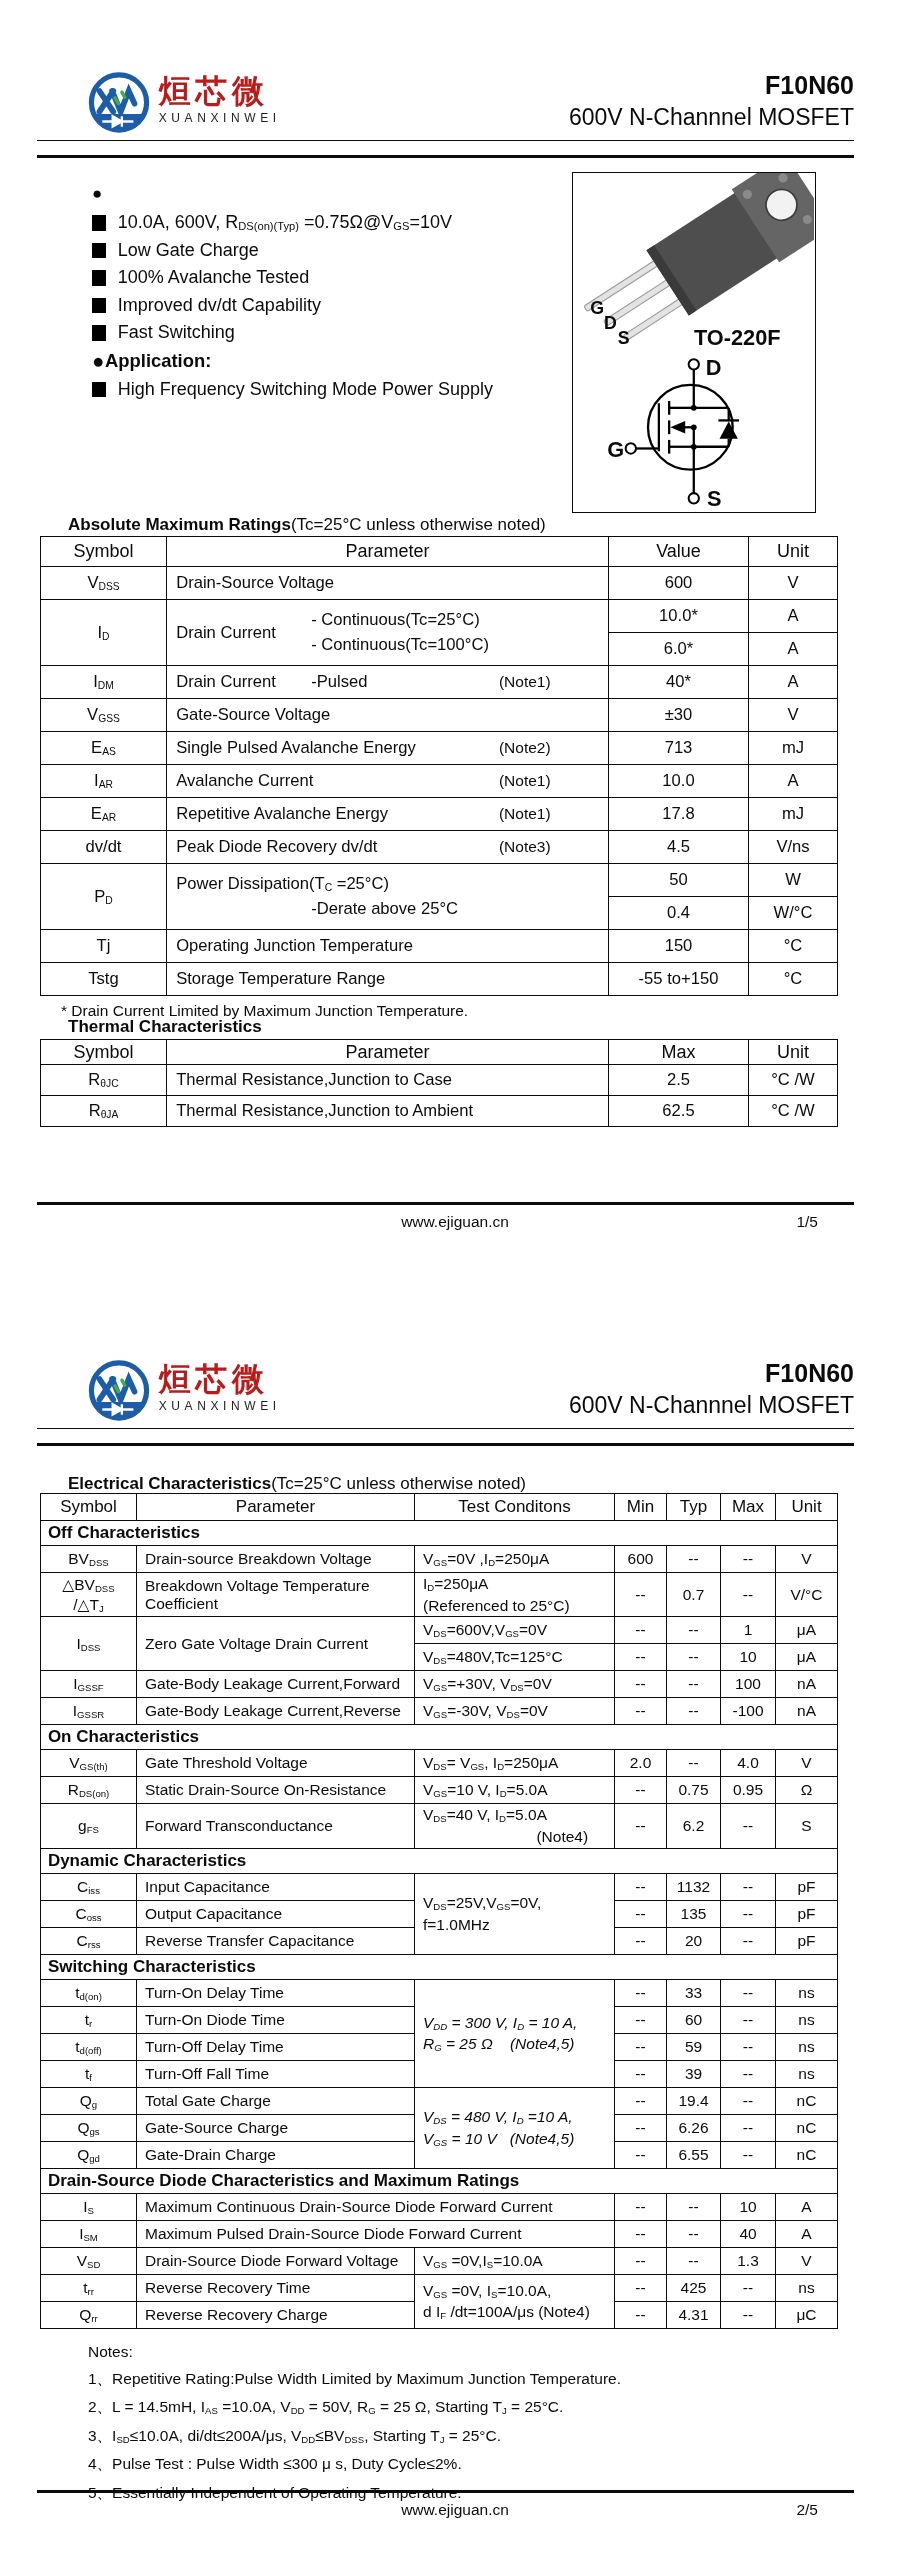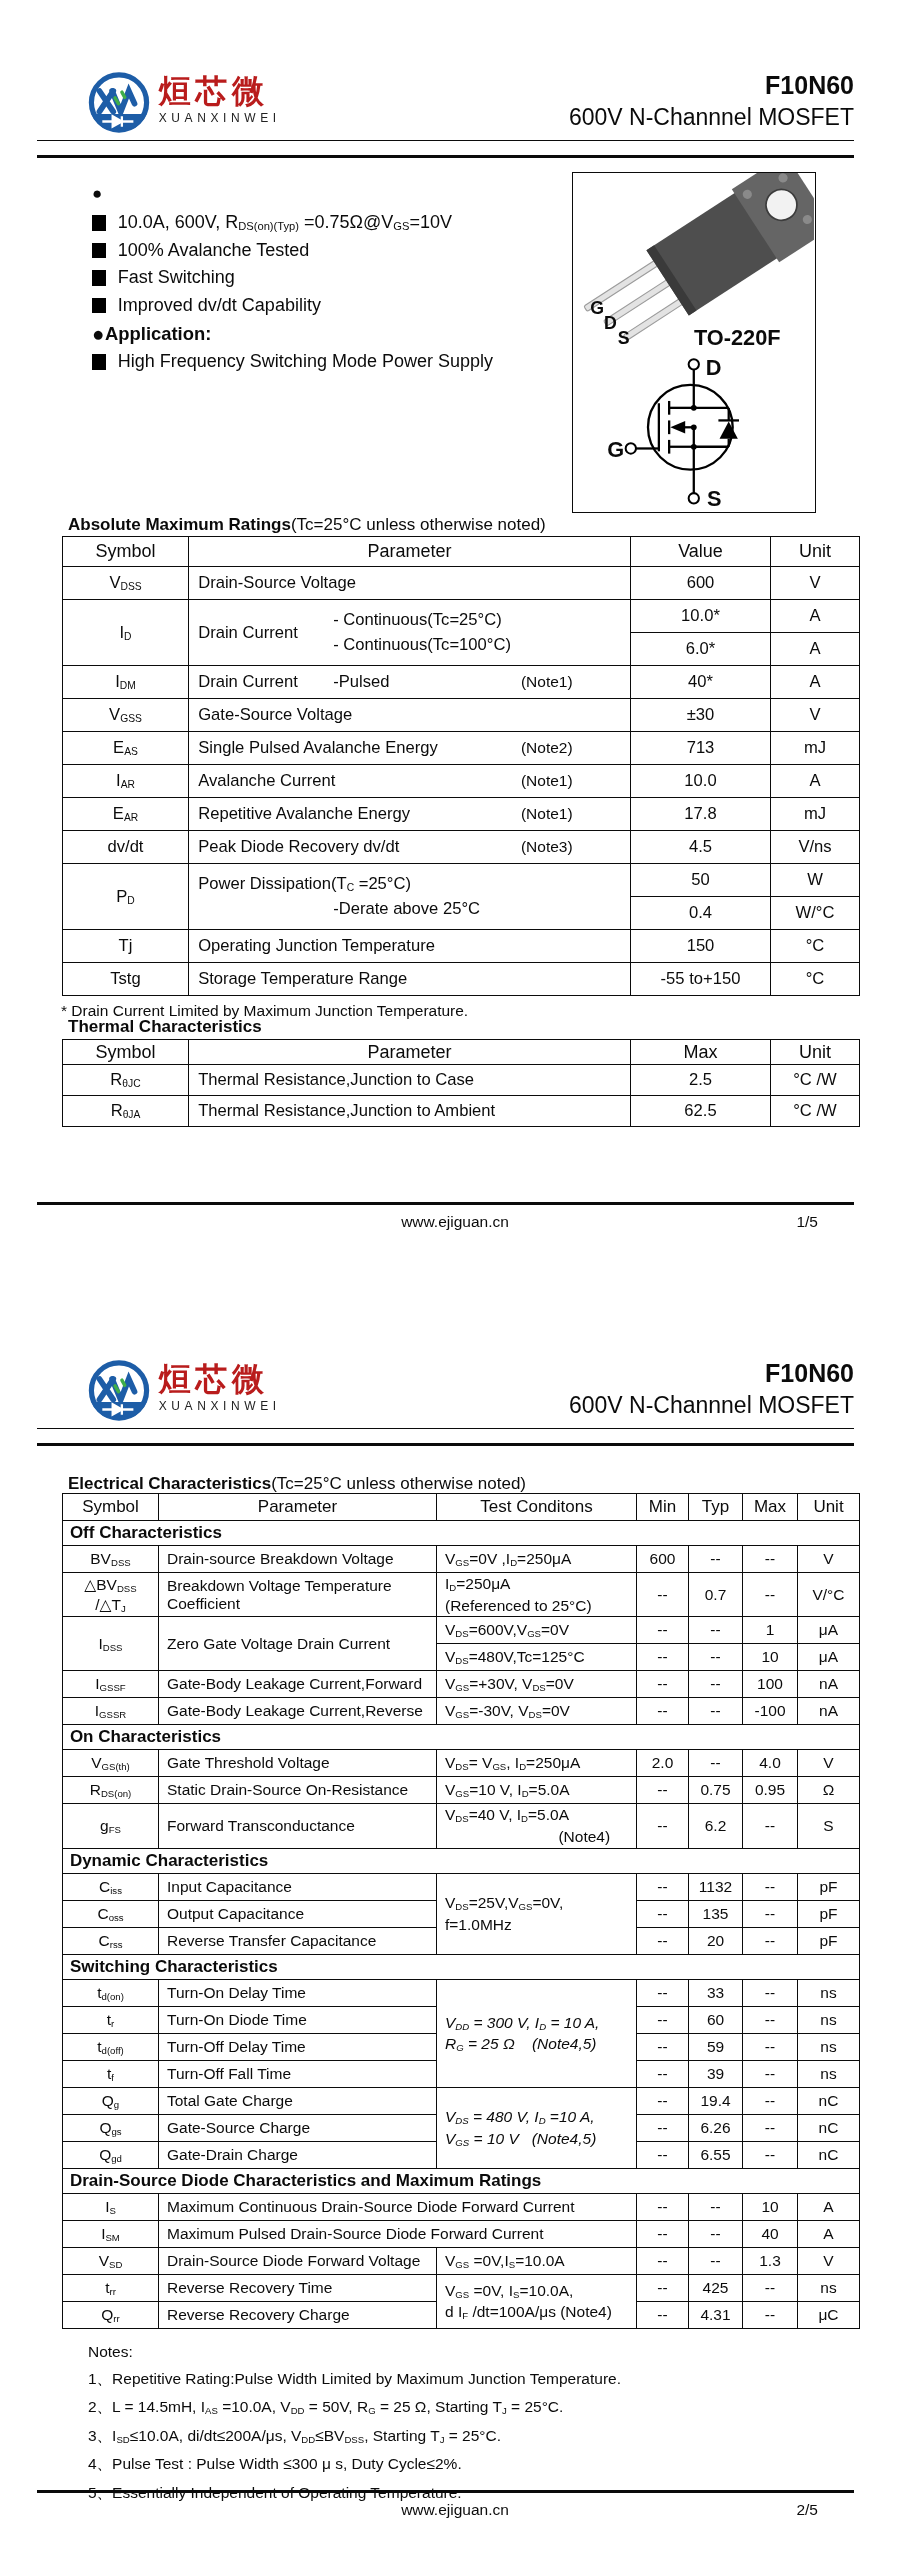--- a/index.html
+++ b/index.html
@@ -30,21 +30,21 @@
   .app-row .dot { font-size:20.6px; margin-right:0.6px; font-weight:400; }
 
   
   .pkg-box { position:absolute; left:572px; top:172px; width:244px; height:341px; border:1.1px solid #0b0b0b; background:#fff; }
 
   
   .sec-head { position:absolute; left:68px; font-size:17px; }
   .sec-head b { font-weight:700; }
 
   
-  table { border-collapse:collapse; position:absolute; left:62px; table-layout:fixed; background:#fff; }
+  table { border-collapse:collapse; position:absolute; left:40px; table-layout:fixed; background:#fff; }
   table, td { border:1.1px solid #0b0b0b; }
   table { border-width:1.7px; }
   td { text-align:center; vertical-align:middle; font-size:16.6px; padding:0 3.4px; color:#0b0b0b; }
   td.pl { text-align:left; padding-left:9.2px; }
   sub { font-size:0.62em; vertical-align:-0.22em; }
   .hd td { font-size:18px; }
 
   
   .abs { top:536px; width:797px; }
   .abs td { height:33px; }
@@ -132,29 +132,33 @@
     <div class="rule thick"></div>
 
     <div class="features">
       <div class="feat-dot">●</div>
       <div class="feat-item">
           <span class="sq"></span>
           <span>10.0A, 600V, R<sub>DS(on)(Typ)</sub> =0.75Ω@V<sub>GS</sub>=10V</span>
         </div>
       <div class="feat-item">
           <span class="sq"></span>
+          <span>Low Gate Charge</span>
+        </div>
+      <div class="feat-item">
+          <span class="sq"></span>
           <span>100% Avalanche Tested</span>
         </div>
       <div class="feat-item">
           <span class="sq"></span>
-          <span>Fast Switching</span>
+          <span>Improved dv/dt Capability</span>
         </div>
       <div class="feat-item">
           <span class="sq"></span>
-          <span>Improved dv/dt Capability</span>
+          <span>Fast Switching</span>
         </div>
       <div class="app-row">
           <span class="dot">●</span>
           <span>Application:</span>
         </div>
       <div class="feat-item">
           <span class="sq"></span>
           <span>High Frequency Switching Mode Power Supply</span>
         </div>
     </div>

